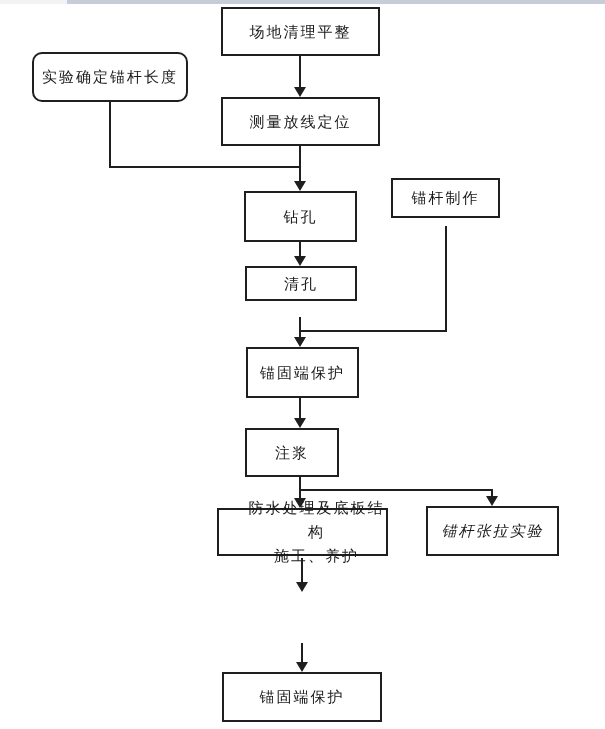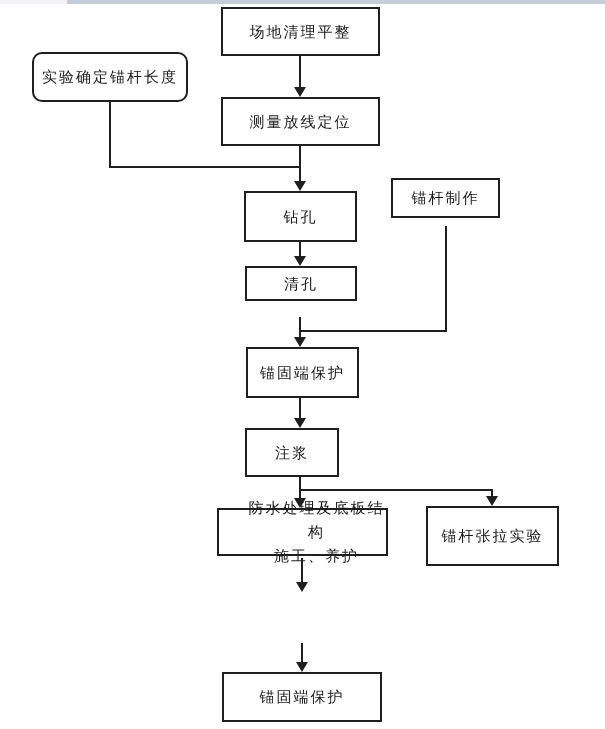--- a/index.html
+++ b/index.html
@@ -71,21 +71,21 @@
 
   <div class="node" style="left:245px; top:266px; width:112px; height:35px;">清孔</div>
 
   <div class="node" style="left:246px; top:347px; width:113px; height:51px;">锚固端保护</div>
 
   <div class="node" style="left:245px; top:428px; width:94px; height:49px;">注浆</div>
 
   <div class="node" style="left:217px; top:508px; width:171px; height:48px;padding-left:28px;">防水处理及底板结构
 施工、养护</div>
 
-  <div class="node" style="left:426px; top:506px; width:133px; height:60px;">锚杆张拉实验</div>
+  <div class="node" style="left:426px; top:506px; width:133px; height:50px;font-style:italic;">锚杆张拉实验</div>
 
 
   <div class="node" style="left:222px; top:672px; width:160px; height:50px;">锚固端保护</div>
 
   <div class="vline" style="left:299px; top:56px; height:32px;"></div>
   <div class="arrow-down" style="left:294px; top:87px;"></div>
 
   <div class="vline" style="left:109px; top:102px; height:66px;"></div>
   <div class="hline" style="left:109px; top:166px; width:192px;"></div>
 

